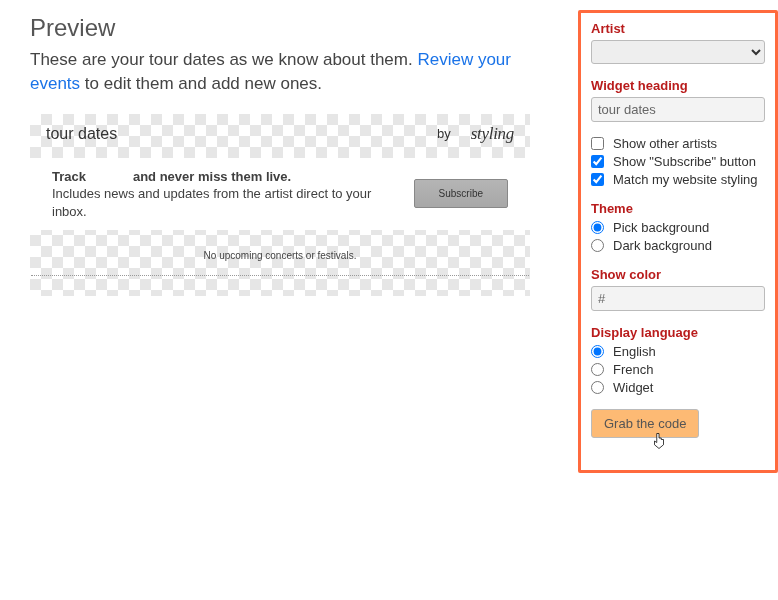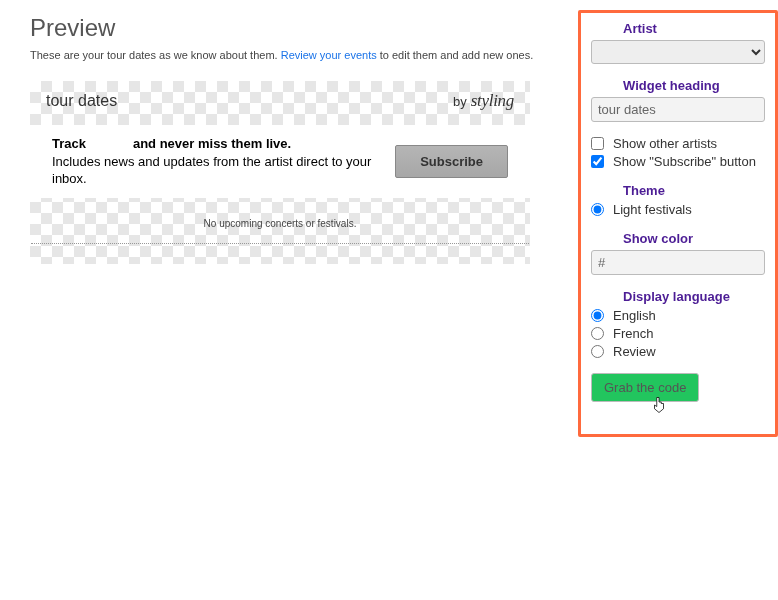--- a/index.html
+++ b/index.html
@@ -26,21 +26,21 @@
     border-radius: 2px;
   }
   h1.preview-title {
     font-size: 24px;
     font-weight: 300;
     color: #555;
     margin-bottom: 6px;
     margin-top: 4px;
   }
   .preview-desc {
-    font-size: 11px;
+    font-size: 17px;
     color: #444;
     line-height: 1.4;
     margin-bottom: 18px;
   }
   .preview-desc a {
     color: #1a73e8;
     text-decoration: none;
   }
   
   .widget-preview {
@@ -57,85 +57,83 @@
   .wp-header {
     display: flex;
     align-items: center;
     justify-content: space-between;
     padding: 10px 16px 14px 16px;
   }
   .wp-header .title {
     font-size: 16px;
     color: #333;
   }
-  .songkick-logo { display:inline-flex; align-items:center; gap:4px; font-size:13px; color:#333;}
+  .songkick-logo { display:inline-flex; align-items:center; gap:20px; font-size:13px; color:#333;}
   .songkick-brand { font-family: Georgia, serif; font-style: italic; letter-spacing: -0.3px; font-size:17px; font-weight:500; }
   .wp-body {
     background: #fff;
     margin: 0 0px;
     padding: 10px 22px 10px 22px;
     display:flex;
     align-items:center;
     justify-content:space-between;
     gap:14px;
   }
   .wp-body .text {
     font-size: 13px;
-    color:#000000;
+    color:#404040;
     line-height:1.35;
   }
   .wp-body .text .bold { font-weight:700; }
   .subscribe-btn {
     background: linear-gradient(#b5b5b5,#a7a7a7);
     border:1px solid #888;
     color:#333;
     padding:8px 24px;
-    font-size:13px;
+    font-size:10px;
     border-radius:2px;
     cursor:pointer;
-    font-weight:bold;
   }
   .wp-empty {
     text-align:center;
     color:#444;
     font-size:10px;
     padding:20px 0 14px;
   }
   .wp-divider { border-top:1px dotted #999; margin:0 1px 6px; }
   .wp-footer-pad { height:14px; }
   
   .fg { margin-bottom: 14px; }
   .fg label.title, .fg .title {
     font-weight:700;
     font-size:13px;
     display:block;
     margin-bottom:4px;
-    color:#4c1d95;
-    margin-left:32px;
+    color:#b91c1c;
   }
   select.full, input.full {
     width:100%;
     font-size:13px;
     padding:4px 6px;
     border:1px solid #bbb;
     border-radius:3px;
     background:#f3f3f3;
     color:#666;
   }
   select.full { background:#eee; color:#333; height:24px; }
   .chk-row, .rad-row {
     display:flex; align-items:center;
     gap:9px;
     font-size:13px;
     color:#333;
     margin-bottom:3px;
   }
   .chk-row input, .rad-row input { margin:0; }
   .grab-btn {
-    background:#22c55e;
+    background:#fdba74;
     border:1px solid #bbb;
     padding:6px 12px;
     font-size:13px;
     color:#555;
     border-radius:3px;
     cursor:pointer;
   }
   .cursor-icon {
     position: relative;
     left: 60px;
@@ -191,27 +189,35 @@
 
     <div class="fg">
       <div class="chk-row">
         <input type="checkbox" style="">
         <span>Show other artists</span>
       </div>
       <div class="chk-row">
         <input type="checkbox" checked="" style="">
         <span>Show "Subscribe" button</span>
       </div>
+      <div class="chk-row">
+        <input type="checkbox" checked="" style="">
+        <span>Match my website styling</span>
+      </div>
     </div>
 
     <div class="fg">
       <span class="title">Theme</span>
       <div class="rad-row">
         <input type="radio" name="theme" checked="" style="">
-        <span>Light festivals</span>
+        <span>Pick background</span>
+      </div>
+      <div class="rad-row">
+        <input type="radio" name="theme" style="">
+        <span>Dark background</span>
       </div>
     </div>
 
     <div class="fg">
       <span class="title">Show color</span>
       <input class="full" type="text" value="#" style="">
     </div>
 
 
     <div class="fg">
@@ -219,21 +225,21 @@
       <div class="rad-row">
         <input type="radio" name="lang" checked="" style="">
         <span>English</span>
       </div>
       <div class="rad-row">
         <input type="radio" name="lang" style="">
         <span>French</span>
       </div>
       <div class="rad-row">
         <input type="radio" name="lang" style="">
-        <span>Review</span>
+        <span>Widget</span>
       </div>
     </div>
 
     <button class="grab-btn">Grab the code</button>
     <svg class="cursor-icon" viewBox="0 0 20 24">
       <path d="M7 2 L7 14 L4 12 L4 17 L10 22 L16 17 L16 10 L13 10 L13 8 L10 8 L10 2 Z" fill="#fff" stroke="#000" stroke-width="1"></path>
     </svg>
   </div>
 </div>
 

